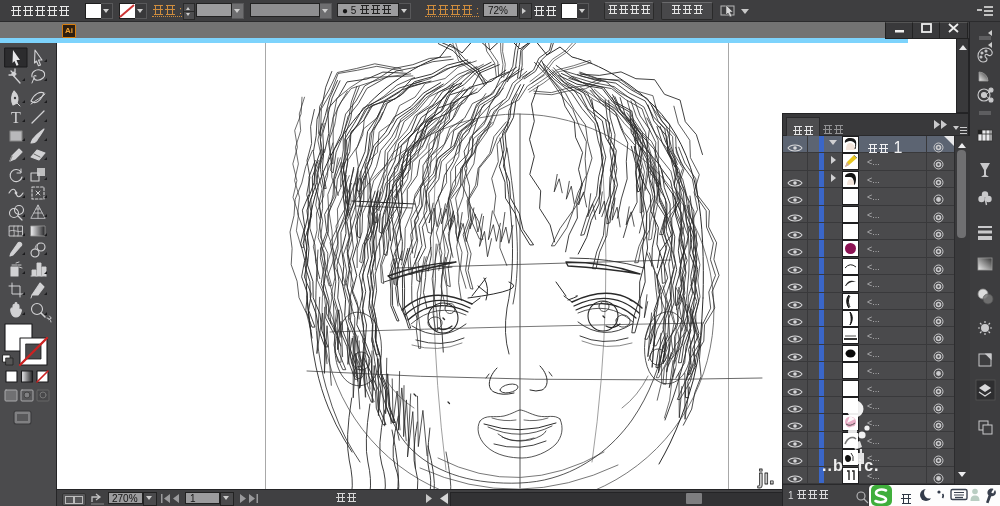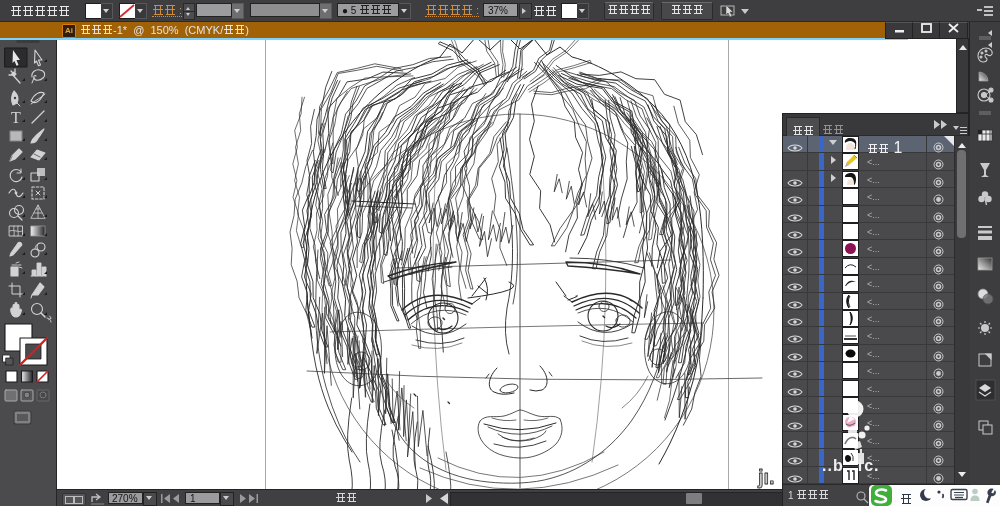--- a/index.html
+++ b/index.html
@@ -25,21 +25,21 @@
 .tr{display:inline-block;width:0;height:0;border:4px solid transparent;border-left:5px solid #ccc;vertical-align:middle}
 
 #topbar{left:0;top:0;width:1000px;height:21px;background:#3e3e40;border-bottom:1px solid #2b2b2d;z-index:30;color:#dcdcdc;font-size:11px}
 .swb{position:absolute;top:3px;height:14px;background:#fff;border:1px solid #1e1e1e}
 .dd{position:absolute;top:3px;width:11px;height:14px;background:#39393b;border:1px solid #58585a;border-left:none}
 .dd:after{content:"";position:absolute;left:2px;top:5px;border:3px solid transparent;border-top:4px solid #cfcfcf}
 .fld{position:absolute;top:3px;height:14px;background:#9c9c9e;border:1px solid #222;color:#161616;font-size:10px;line-height:14px;padding-left:4px;box-sizing:border-box}
 .btn{position:absolute;top:2px;height:16px;background:#48484a;border:1px solid #2a2a2a;border-top-color:#6a6a6c;border-radius:2px;color:#e3e3e3;line-height:15px;text-align:center}
 .olbl{color:#cf8d3e;border-bottom:1px dotted #cf8d3e;position:absolute;top:4px}
 
-#tabbar{left:0;top:22px;width:908px;height:16px;background:#a16207;border-bottom:2px solid #7dd3fc;z-index:30;color:#e4e4e4;font-size:11px}
+#tabbar{left:0;top:22px;width:908px;height:16px;background:#737373;border-bottom:5px solid #7dd3fc;z-index:30;color:#e4e4e4;font-size:11px}
 
 .wbtn{position:absolute;top:0;width:27px;height:15px;background:#39393b;border:1px solid #222;border-top-color:#555;text-align:center;color:#efefef}
 
 #toolbar{left:0;top:38px;width:57px;height:468px;background:#4b4b4d;border-right:1px solid #252527;z-index:20;box-sizing:border-box}
 
 #statusbar{left:57px;top:489px;width:912px;height:17px;background:#404042;border-top:1px solid #242426;z-index:8;color:#cfcfcf;font-size:10px;box-sizing:border-box}
 
 #dock{left:969px;top:21px;width:31px;height:485px;background:#3d3d3f;border-left:1px solid #232325;z-index:9;box-sizing:border-box}
 
 #layers{left:782px;top:113px;width:187px;height:393px;background:#454547;z-index:15;border:1px solid #232325;box-sizing:border-box}
@@ -336,42 +336,41 @@
   <div class="abs" style="left:183px;top:11px;width:10px;height:7px;background:#4e4e50;border:1px solid #2a2a2a">
       <i class="td" style="position:absolute;left:2px;top:1px;border-width:2.5px;border-top-width:3.5px"></i>
     </div>
   <div class="fld" style="left:196px;width:36px"></div>
     <div class="dd" style="left:232px;background:#6e6e70"></div>
   <div class="fld" style="left:250px;width:70px;background:#8e8e90"></div>
     <div class="dd" style="left:320px;background:#6e6e70"></div>
   <div class="fld" style="left:337px;width:62px">●&nbsp;5 <i class="c s" style="color:#222"></i><i class="c s" style="color:#222"></i><i class="c s" style="color:#222"></i></div>
     <div class="dd" style="left:399px"></div>
   <span class="olbl" style="left:425px"><i class="c"></i><i class="c"></i><i class="c"></i><i class="c"></i> :</span>
-  <div class="fld" style="left:483px;width:35px">37%</div>
+  <div class="fld" style="left:483px;width:35px">72%</div>
   <div class="abs" style="left:519px;top:3px;width:11px;height:14px;background:#48484a;border:1px solid #2a2a2a;line-height:14px;text-align:center"><i class="tr" style="border-width:3px;border-left-width:4px;margin-bottom:3px"></i></div>
   <span style="position:absolute;left:533px;top:5px;color:#e8e8e8"><i class="c"></i><i class="c"></i> :</span>
   <div class="swb" style="left:561px;width:15px"></div>
     <div class="dd" style="left:577px"></div>
   <div class="btn" style="left:604px;width:48px"><i class="c s"></i><i class="c s"></i><i class="c s"></i><i class="c s"></i></div>
   <div class="btn" style="left:661px;width:50px"><i class="c s"></i><i class="c s"></i><i class="c s"></i></div>
   <svg class="abs" style="left:720px;top:3px" width="30" height="16">
     <rect x="1" y="3" width="13" height="9" fill="none" stroke="#b8b8b8"></rect>
     <path d="M6,2 L13,9 L10,9 L12,13 L10,14 L8,10 L6,12 Z" fill="#d8d8d8" stroke="#444" stroke-width="0.5"></path>
     <path d="M21,6 l8,0 l-4,5 z" fill="#c8c8c8"></path>
   </svg>
   <svg class="abs" style="left:976px;top:5px" width="18" height="12">
     <rect x="1" y="4" width="5" height="2" fill="#c0c0c0"></rect>
     <rect x="8" y="1" width="9" height="2" fill="#c0c0c0"></rect>
       <rect x="8" y="5" width="9" height="2" fill="#c0c0c0"></rect>
       <rect x="8" y="9" width="9" height="2" fill="#c0c0c0"></rect>
   </svg>
 </div>
 <div id="tabbar" class="abs">
   <div class="abs" style="left:62px;top:2px;width:12px;height:12px;background:#2e1f10;border:1px solid #d97e0e;border-radius:1px;color:#f0a030;font-size:8px;font-weight:bold;line-height:12px;text-align:center">Ai</div>
-  <span style="position:absolute;left:80px;top:2px;color:#e2e2e2"><i class="c s"></i><i class="c s"></i><i class="c s"></i>-1*&nbsp; @&nbsp; 150%&nbsp; (CMYK/<i class="c s"></i><i class="c s"></i>)</span>
   <div class="wbtn" style="left:885px"><svg width="10" height="9">
         <rect x="0" y="6" width="9" height="2.5" fill="#efefef"></rect>
       </svg></div>
   <div class="wbtn" style="left:912px"><svg width="11" height="10">
         <rect x="1" y="1" width="9" height="8" fill="none" stroke="#efefef" stroke-width="1.8"></rect>
       </svg></div>
   <div class="wbtn" style="left:939px"><svg width="11" height="10">
         <path d="M1,1 L10,9 M10,1 L1,9" stroke="#efefef" stroke-width="1.8"></path>
       </svg></div>
   <span style="position:absolute;left:985px;top:4px"><i class="tl" style="border-width:3px;border-right-width:4px"></i><i class="tl" style="border-width:3px;border-right-width:4px"></i></span>

